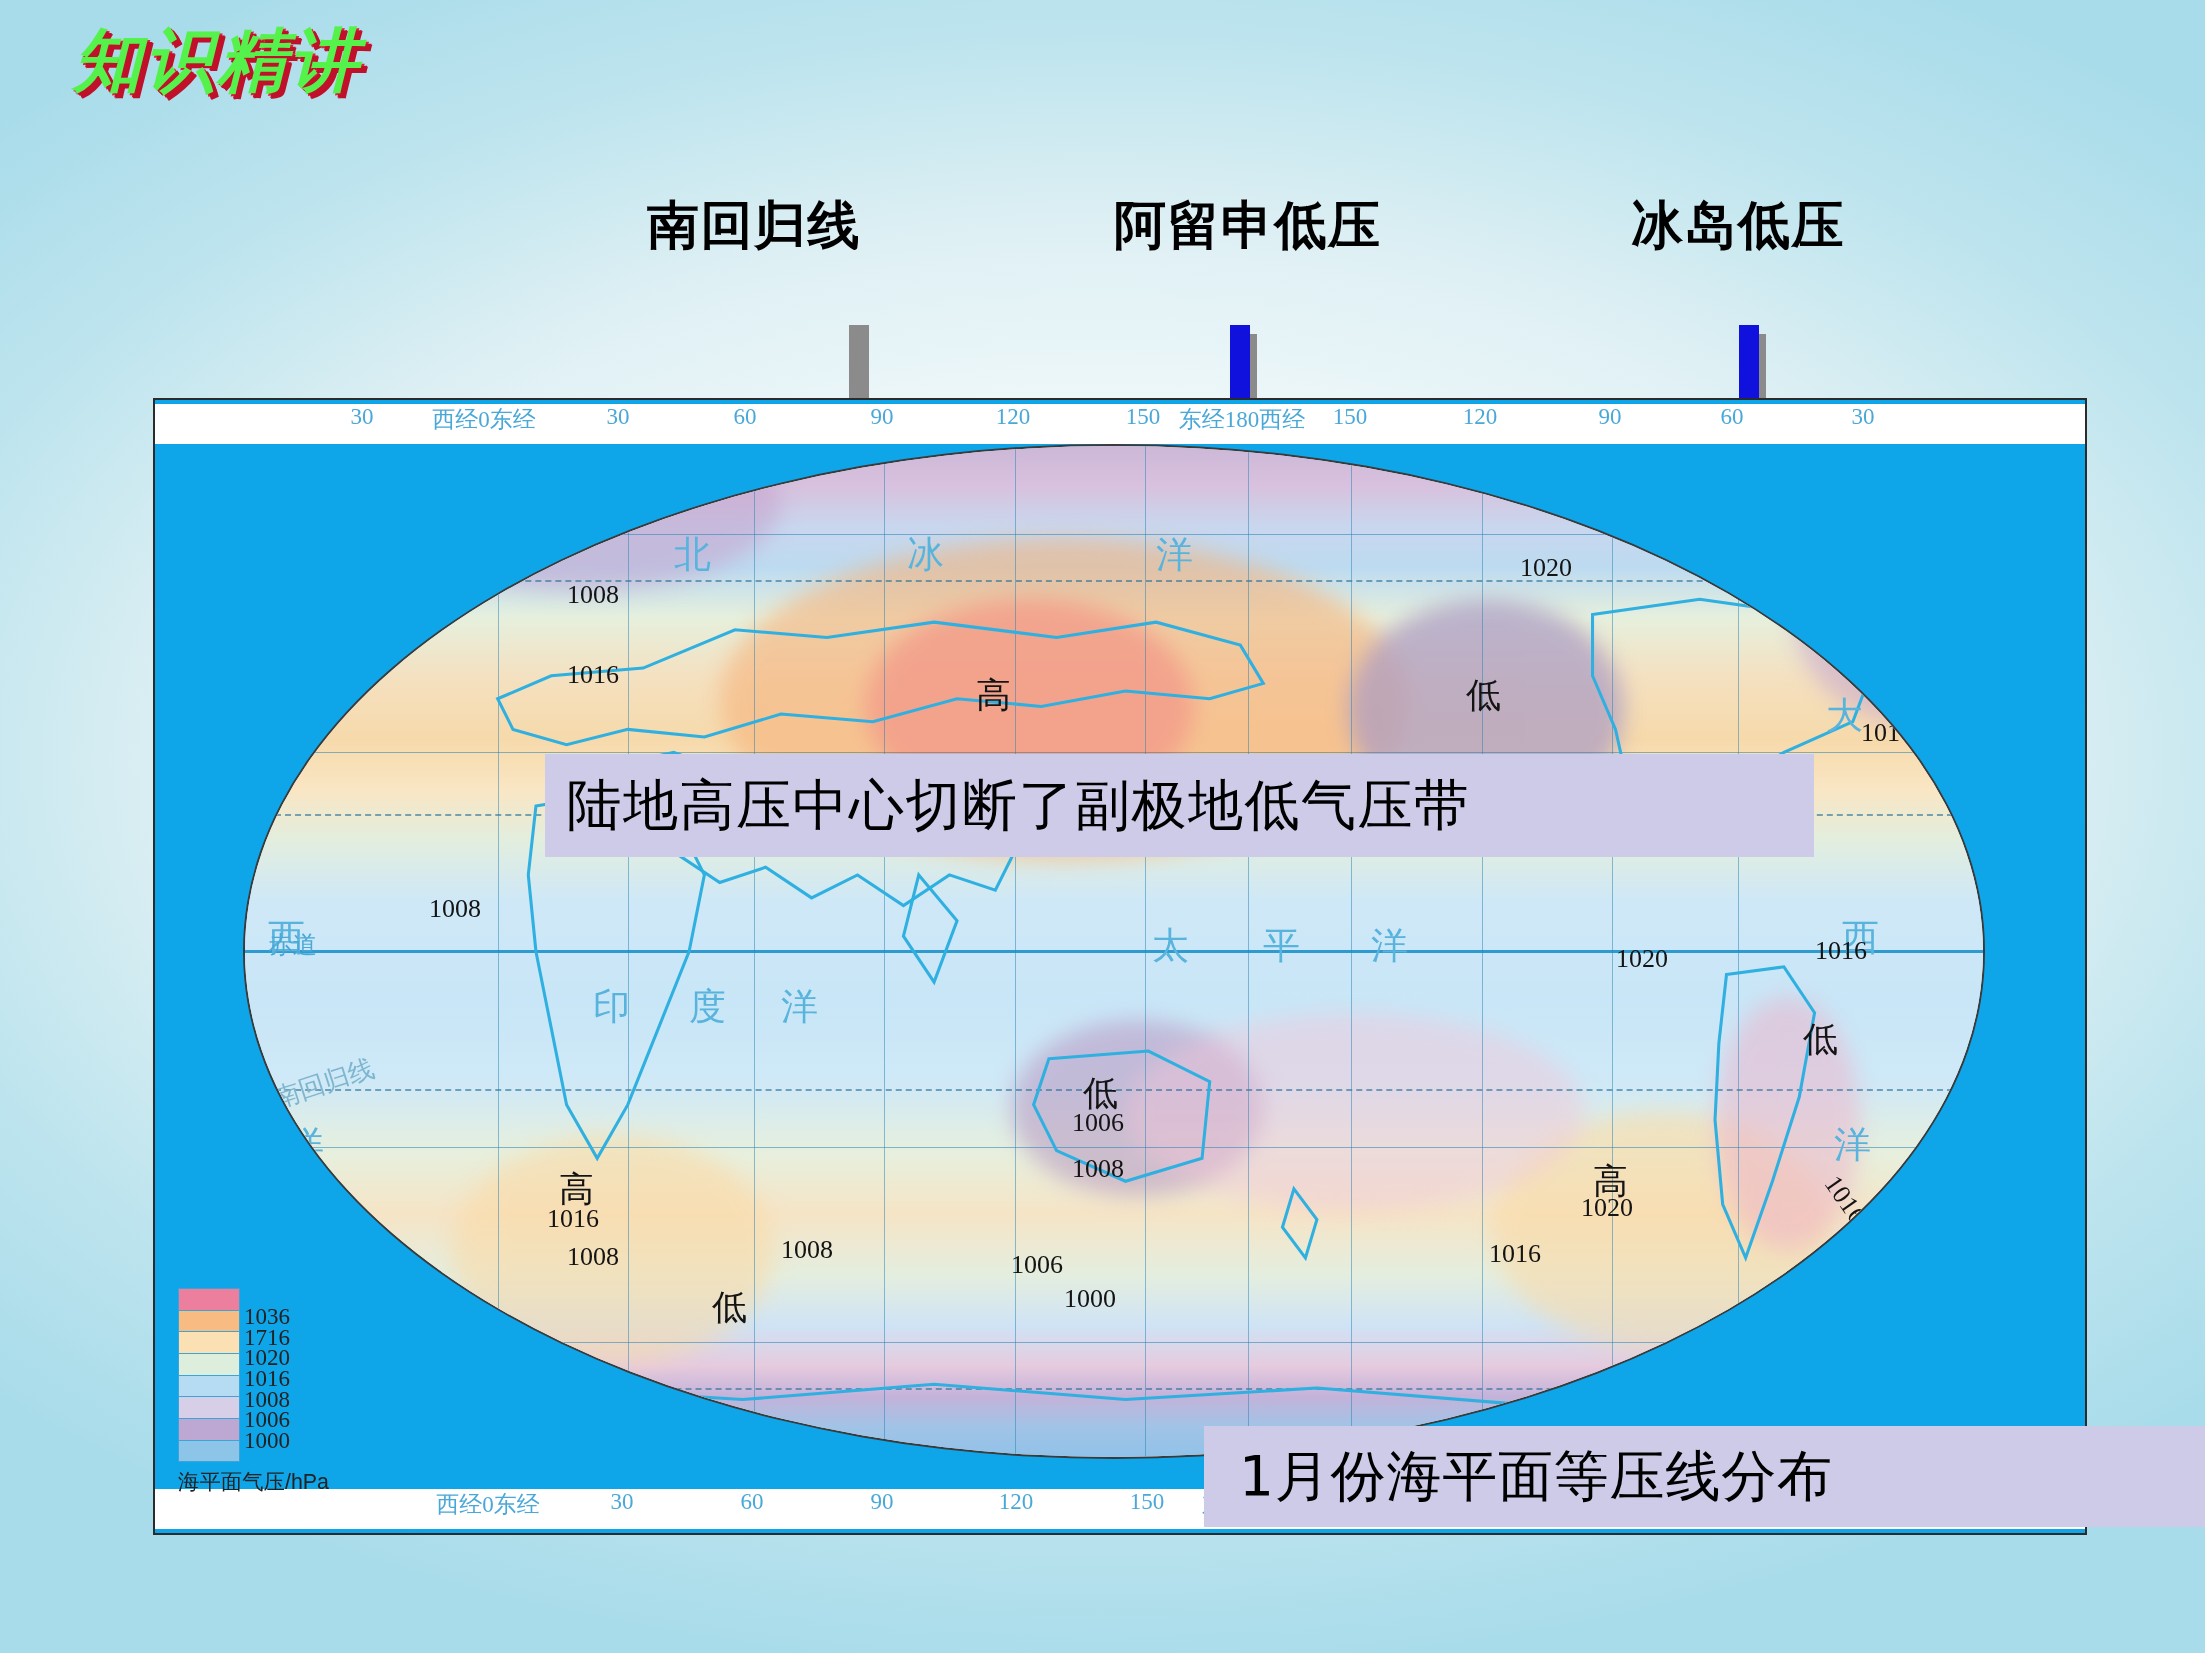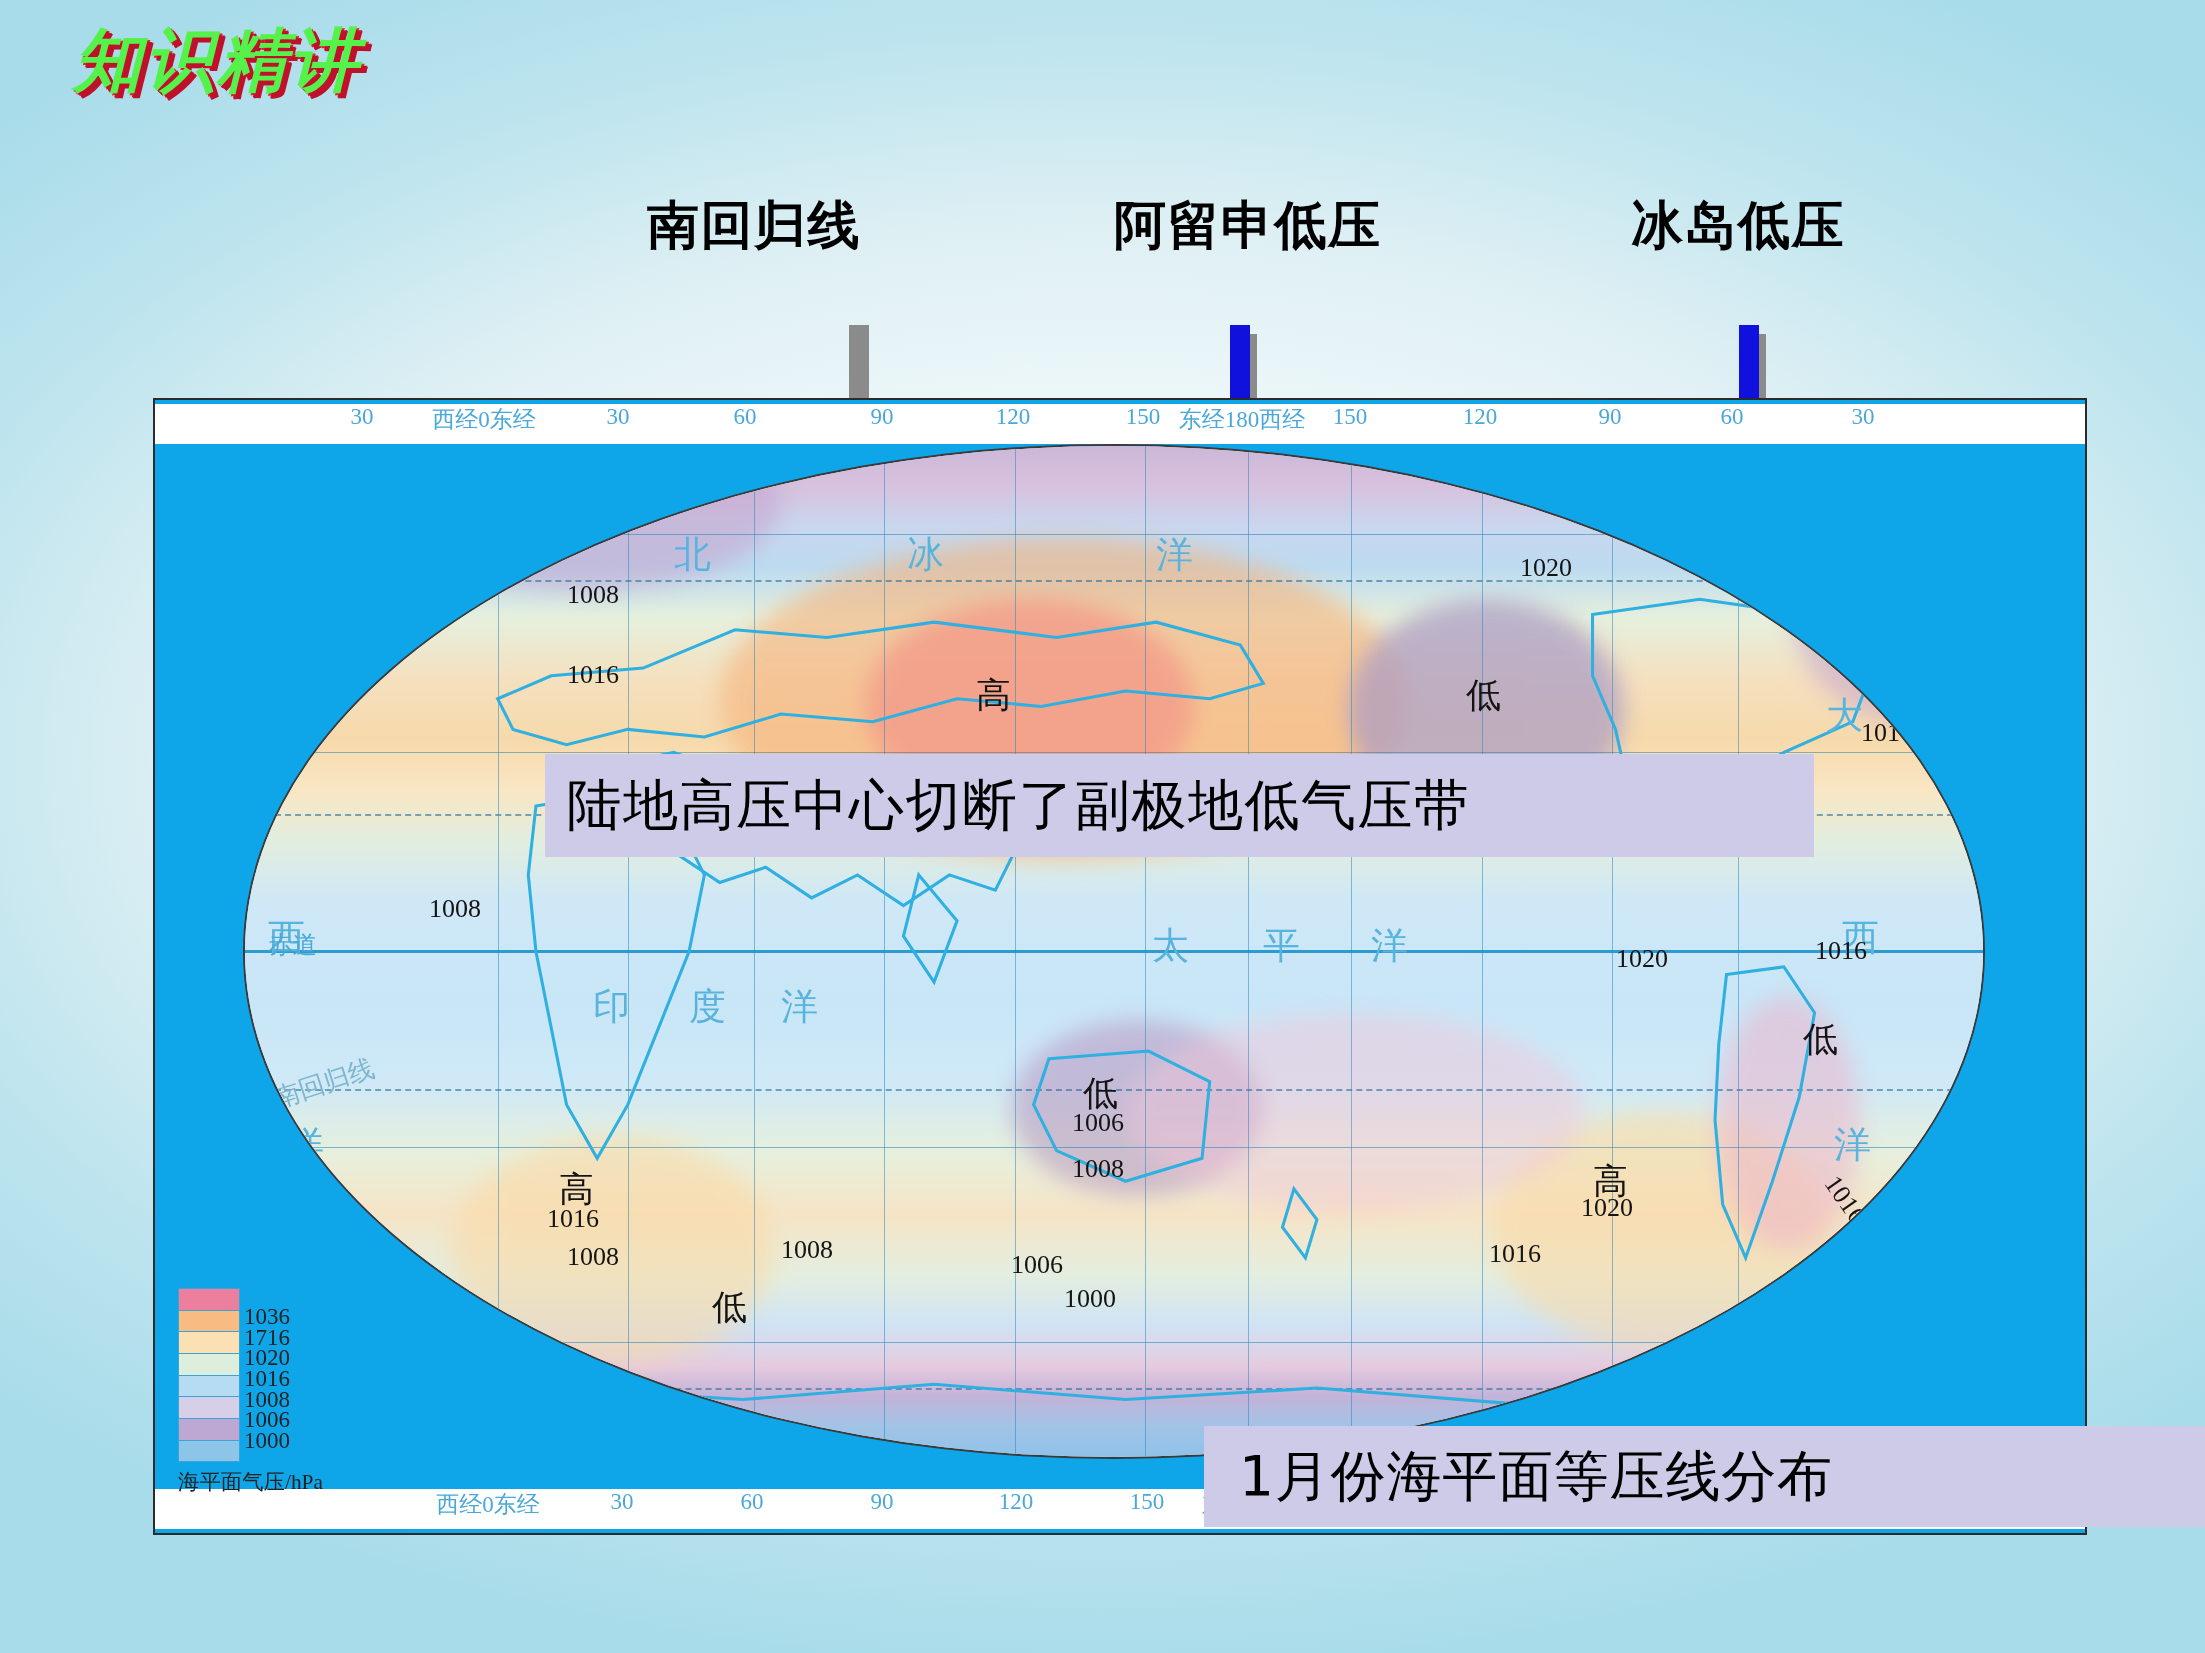--- a/index.html
+++ b/index.html
@@ -160,21 +160,21 @@
     position:relative; width:60px; border:1.5px solid #3aa6d8;
   }
   .sw{ height:20.7px; border-bottom:0.8px solid #3aa6d8; }
   .sw:last-child{ border-bottom:none; }
   #legend-values{
     position:absolute; left:66px; top:19px;
     font-family:Liberation Serif, serif; font-size:23px; color:#222;
     line-height:20.7px;
   }
   #legend-caption{
-    margin-top:4.6px; font-family:Liberation Serif, serif;
+    margin-top:4.6px; font-family:Liberation Sans, sans-serif;
     font-size:21.4px; color:#222; white-space:nowrap;
   }
 
   
   .banner{
     position:absolute; background:#cdcbe8;
     font-family:"DejaVu Sans", sans-serif; color:#000;
     display:flex; align-items:center;
   }
   #banner-center{

